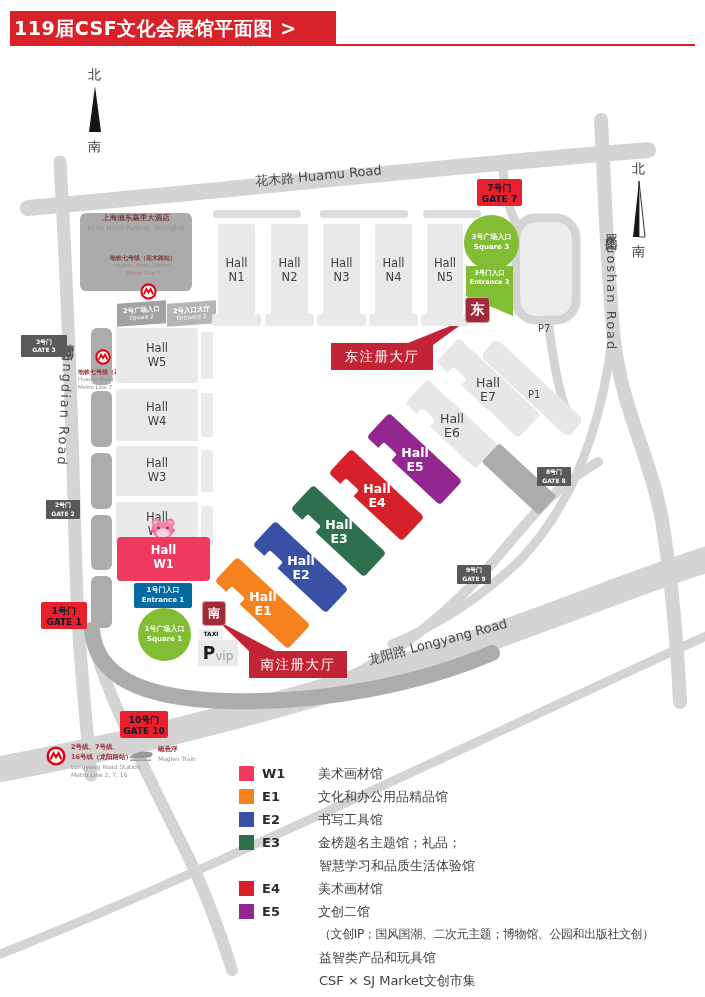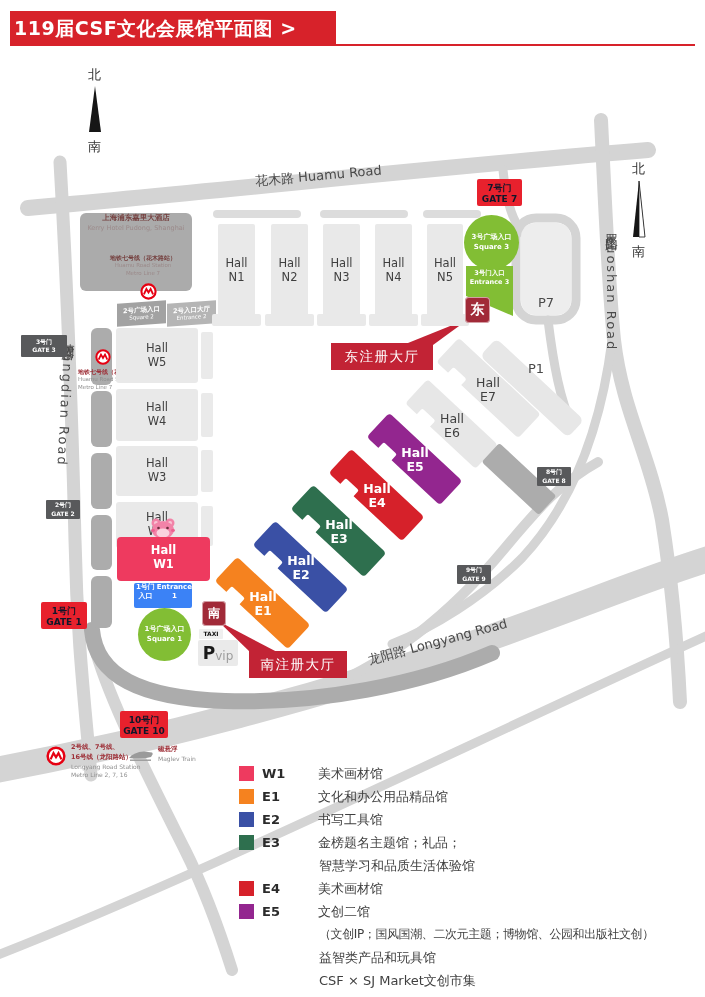--- a/index.html
+++ b/index.html
@@ -20,22 +20,22 @@
   .gate-red{background:#E8212D;color:#0f172a;border-radius:2px;text-align:center;
             display:flex;flex-direction:column;justify-content:flex-end;}
   .gate-red span{display:block;font-size:9px;font-weight:bold;line-height:1.3;}
   .gate-gray{background:#58595B;color:#fff;border-radius:1px;text-align:center;
              display:flex;flex-direction:column;justify-content:center;}
   .gate-gray span{display:block;font-size:6px;font-weight:bold;line-height:1.35;}
   .plaza-gray{color:#fff;text-align:center;display:flex;flex-direction:column;justify-content:center;
               transform:skewY(-4deg);}
   .plaza-gray .zh{font-size:6.5px;font-weight:bold;line-height:1.3;}
   .plaza-gray .en{font-size:5.5px;line-height:1.25;}
-  .green-badge{background:#3b82f6;color:#fff;text-align:center;border-radius:2px;
-               display:flex;flex-direction:row;justify-content:center;}
+  .green-badge{background:#0369a1;color:#fff;text-align:center;border-radius:2px;
+               display:flex;flex-direction:column;justify-content:center;}
   .green-badge span{display:block;font-size:7px;font-weight:bold;line-height:1.35;}
   .green-circle{background:#82BE34;color:#fff;border-radius:50%;text-align:center;
                 display:flex;flex-direction:column;justify-content:center;}
   .green-circle span{display:block;font-size:7px;font-weight:bold;line-height:1.4;}
   .marker-sq{background:#A12A38;color:#fff;border-radius:4px;text-align:center;
              display:flex;align-items:center;justify-content:center;font-size:14px;font-weight:bold;
              box-shadow:inset 0 0 0 1px rgba(255,255,255,.55);}
   .reg-label{background:#C22335;color:#fff;font-size:13.5px;letter-spacing:1.5px;
              display:flex;align-items:center;justify-content:center;}
   .hallN{background:#E9E9E9;border-radius:2px;}
@@ -48,21 +48,21 @@
   .ehall::before{content:'';position:absolute;left:-3px;top:16px;width:11px;height:18px;
                  background:#fff;border-radius:2px;}
   .ehall.gray{background:#E7E7E7;}
   .ehall-label{width:44px;text-align:center;font-weight:bold;font-size:12.5px;line-height:1.15;color:#fff;}
   .ehall-label.dark{color:#3F3F3F;font-weight:normal;}
   .ehall-label span{display:block;}
   .pbox{background:#EAEAEA;border-radius:2px;}
   .p-letter{font-size:17px;font-weight:bold;color:#1A1A1A;}
   .p-vip{font-size:12px;color:#9C9C9C;}
   .taxi-chip{background:#EFEFEF;color:#111;font-size:6px;font-weight:bold;text-align:center;line-height:10px;border-radius:1px;}
-  .p-area-label{font-size:13px;color:#4A4A4A;}
+  .p-area-label{font-size:10px;color:#4A4A4A;margin-top:28px;}
   .legend-row{position:absolute;left:239px;height:23px;display:flex;align-items:center;}
   .sw{width:15px;height:15px;display:inline-block;margin-right:4px;}
   .lcode{display:inline-block;width:56px;font-size:13px;font-weight:bold;color:#2B2B2B;padding-left:4px;}
   .ldesc{font-size:13px;color:#3F3F3F;white-space:nowrap;}
   .ldesc.tight{font-size:12px;letter-spacing:-0.4px;}
   .ldesc-only{padding-left:80px;}
   .tleg .zh{display:block;font-size:6.5px;font-weight:bold;color:#9E3038;line-height:1.5;}
   .tleg .en{display:block;font-size:6px;color:#8F8F8F;line-height:1.45;}
 </style>
 </head>

